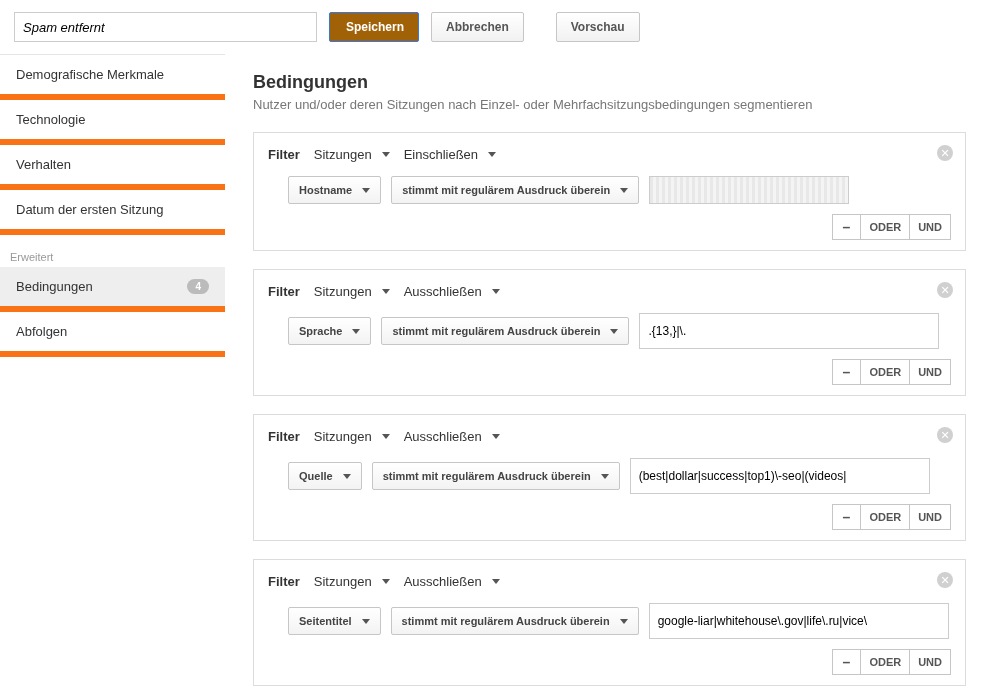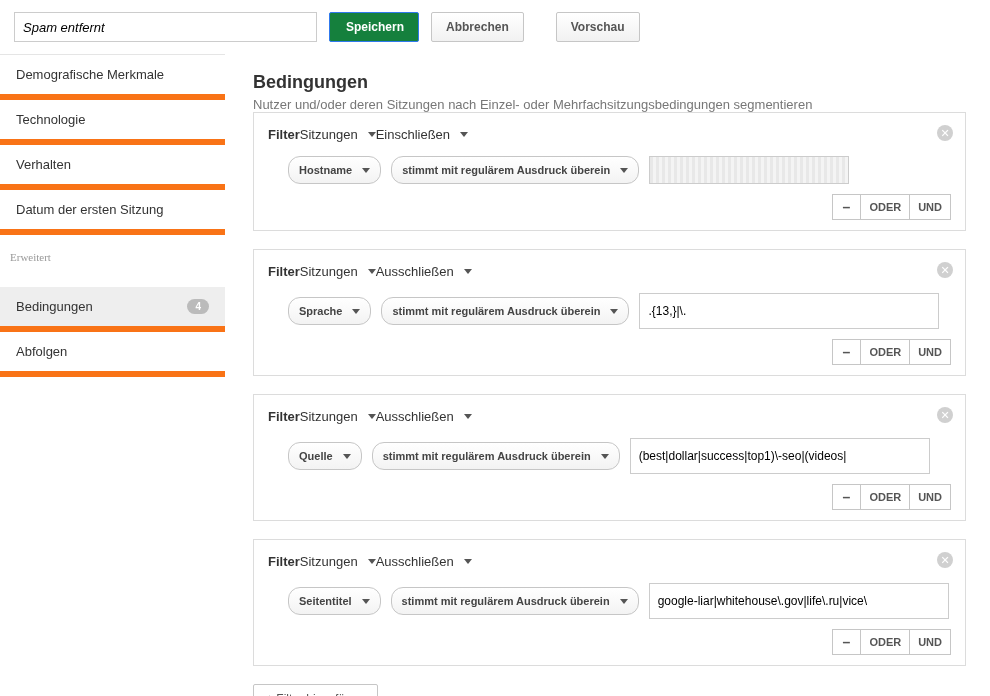--- a/index.html
+++ b/index.html
@@ -1,40 +1,40 @@
 <!DOCTYPE html>
 <html><head>
 <meta charset="utf-8">
 <style>
 * { box-sizing: border-box; margin: 0; padding: 0; }
 body { font-family: Arial, sans-serif; font-size: 13px; color: #333; background: #fff; width: 990px; }
 .header { display: flex; align-items: center; padding: 12px 14px; gap: 12px; }
 .name-input { width: 303px; height: 30px; padding: 0 8px; border: 1px solid #ccc; font-size: 13px; font-style: italic; }
 .btn { height: 30px; padding: 0 14px; border: 1px solid #c6c6c6; background: linear-gradient(#fff,#f1f1f1); cursor: pointer; font-size: 12px; font-weight: bold; color: #555; border-radius: 2px; }
-.btn-primary { background: #15803d; border-color: #3079ed; color: #fff; padding-left: 16px; }
+.btn-primary { background: #a16207; border-color: #3079ed; color: #fff; padding-left: 16px; }
 .btn-gap { width: 8px; }
 .main { display: flex; }
 .sidebar { width: 225px; flex-shrink: 0; }
 .side-item { display: flex; align-items: center; justify-content: space-between; padding: 12px 16px; border-bottom: 6px solid #f97316; cursor: pointer; font-size: 13px; color: #333; }
 .side-item:first-child { border-top: 1px solid #e5e5e5; }
-.side-heading { padding: 16px 10px 24px; font-size: 11px; color: #999; font-family: Liberation Serif, serif; }
+.side-heading { padding: 16px 10px 4px; font-size: 11px; color: #999; }
 .side-item.active { background: #eee; position: relative; }
 .side-item.active::after { content: ""; position: absolute; right: -10px; top: 50%; margin-top: -10px; border: 10px solid transparent; border-left-color: #eee; }
 .badge { background: #bbb; color: #fff; font-size: 10px; padding: 2px 8px; border-radius: 10px; font-weight: bold; }
 .content { flex: 1; padding: 18px 24px 24px 28px; }
 .content h2 { font-size: 18px; font-weight: bold; margin-bottom: 4px; }
-.content .subtitle { color: #777; font-size: 13px; }
+.content .subtitle { color: #777; font-size: 13px; margin-bottom: 20px; }
 .filter-box { border: 1px solid #dcdcdc; margin-bottom: 18px; padding: 14px 14px 10px; position: relative; }
-.filter-row1 { display: flex; align-items: center; gap: 0; margin-bottom: 14px; }
+.filter-row1 { display: flex; align-items: center; gap: 14px; margin-bottom: 14px; }
 .filter-label { font-weight: bold; font-size: 13px; }
 .dd { display: inline-flex; align-items: center; gap: 6px; cursor: pointer; font-size: 13px; color: #333; text-align: right; }
 .caret { width: 0; height: 0; border-left: 4px solid transparent; border-right: 4px solid transparent; border-top: 5px solid #555; margin-left: 4px; }
 .close-x { position: absolute; top: 12px; right: 12px; width: 16px; height: 16px; border-radius: 50%; background: #d0d0d0; color: #fff; display: flex; align-items: center; justify-content: center; font-size: 11px; cursor: pointer; line-height: 1; }
 .filter-row2 { display: flex; align-items: center; gap: 10px; margin-left: 20px; margin-bottom: 10px; }
-.sel { display: inline-flex; align-items: center; height: 28px; padding: 0 10px; border: 1px solid #c6c6c6; background: linear-gradient(#fff,#f3f3f3); font-size: 11px; font-weight: bold; color: #444; cursor: pointer; border-radius: 12px; }
+.sel { display: inline-flex; align-items: center; height: 28px; padding: 0 10px; border: 1px solid #c6c6c6; background: linear-gradient(#fff,#f3f3f3); font-size: 11px; font-weight: bold; color: #444; cursor: pointer; border-radius: 2px; }
 .sel .caret { margin-left: 10px; }
 .val-input { height: 36px; border: 1px solid #ccc; padding: 8px 8px; font-size: 12px; flex: 1; max-width: 300px; }
 .val-blur { height: 28px; border: 1px solid #ccc; width: 200px; background: repeating-linear-gradient(90deg,#e8e8e8 0,#e8e8e8 3px,#f4f4f4 3px,#f4f4f4 6px); }
 .ops { display: flex; justify-content: flex-end; gap: 0; }
 .op-btn { height: 26px; padding: 0 8px; border: 1px solid #c6c6c6; background: #fff; font-size: 11px; font-weight: bold; color: #555; cursor: pointer; margin-left: -1px; }
 .op-btn.minus { font-size: 14px; padding: 0 10px; }
 .add-filter { height: 30px; padding: 0 12px; border: 1px solid #c6c6c6; background: #fff; font-size: 12px; color: #555; cursor: pointer; border-radius: 2px; }
 </style>
 </head>
 <body>

